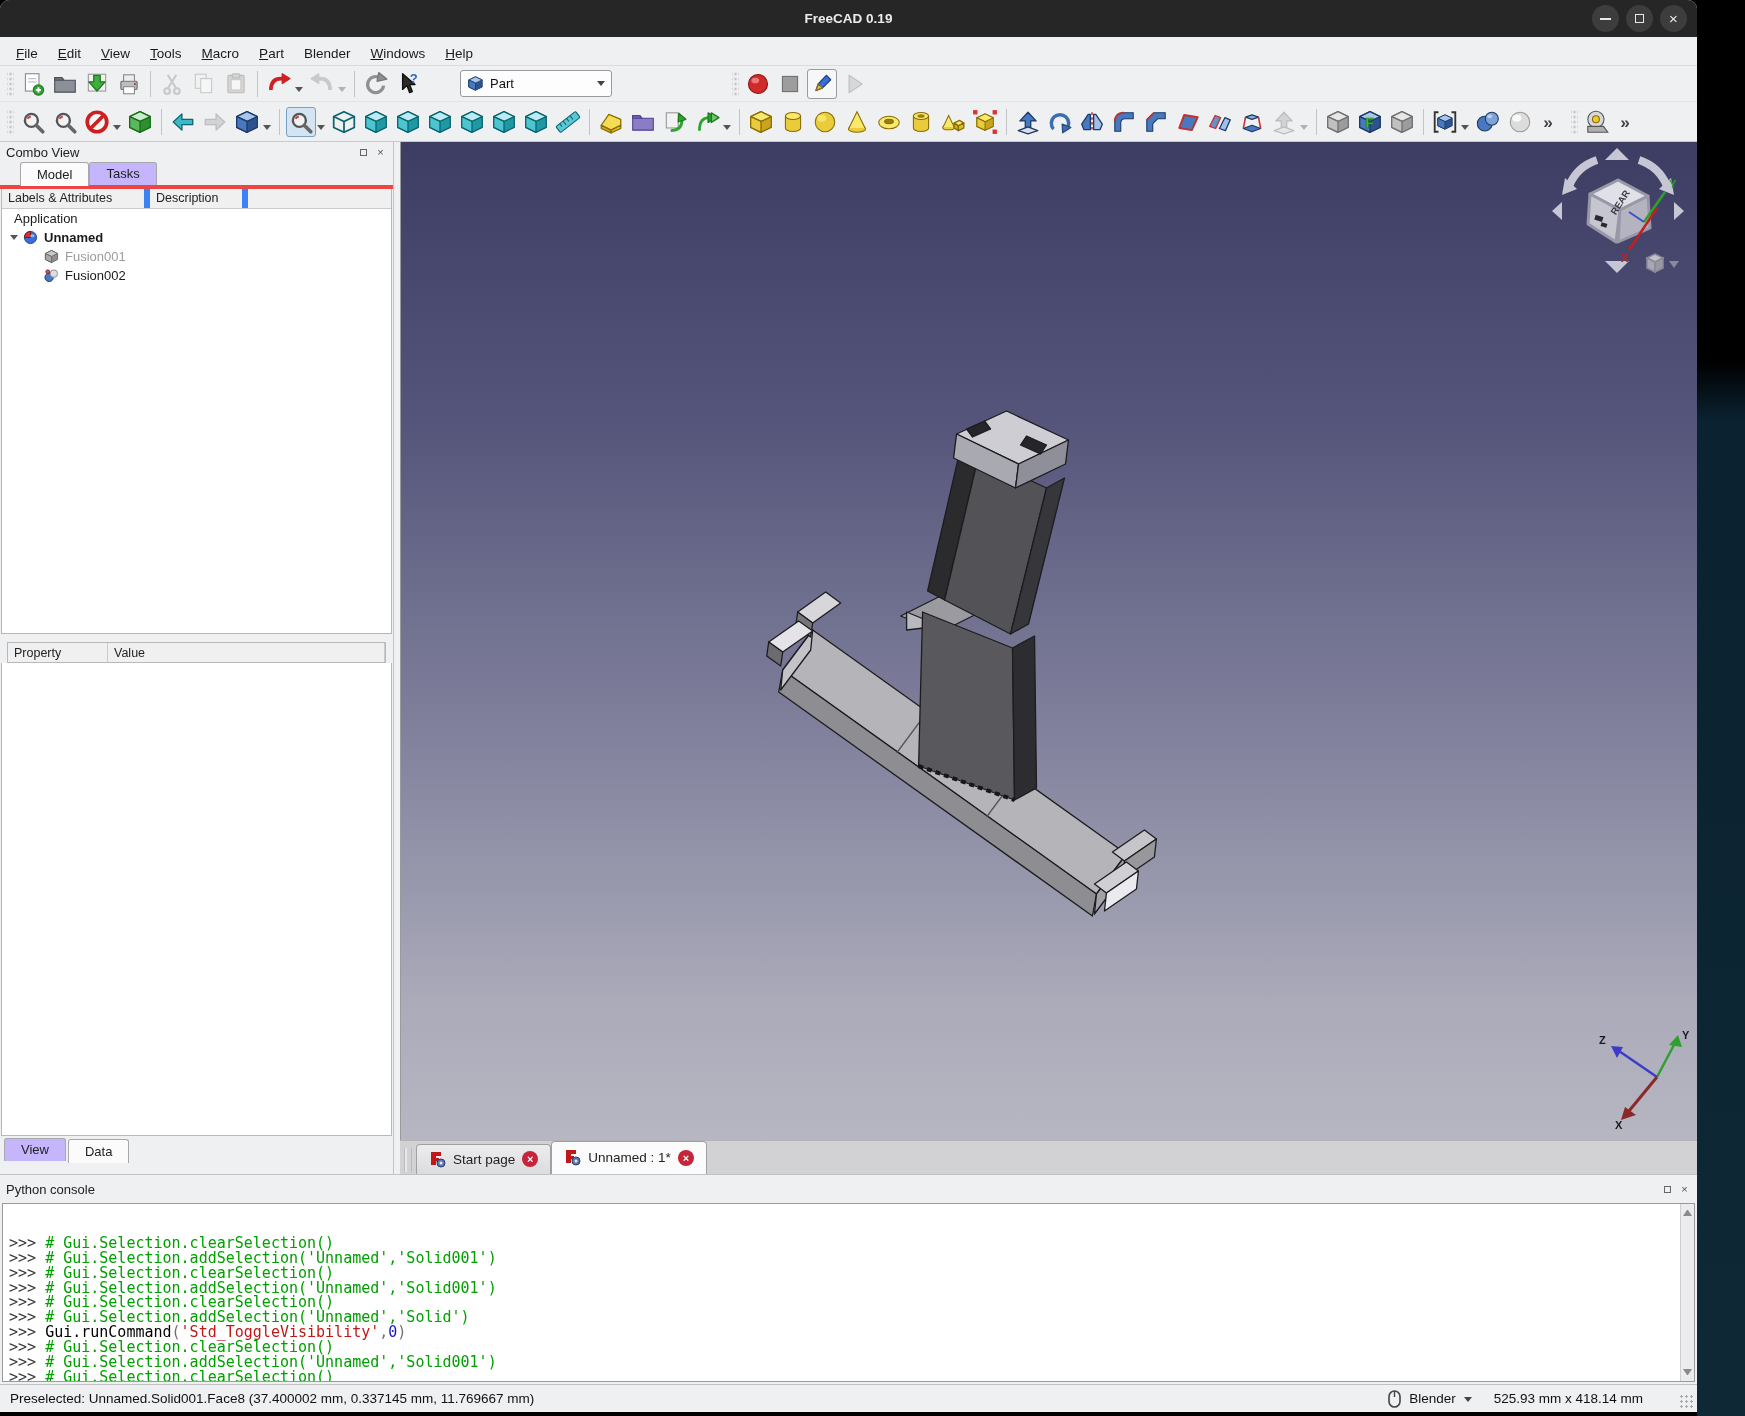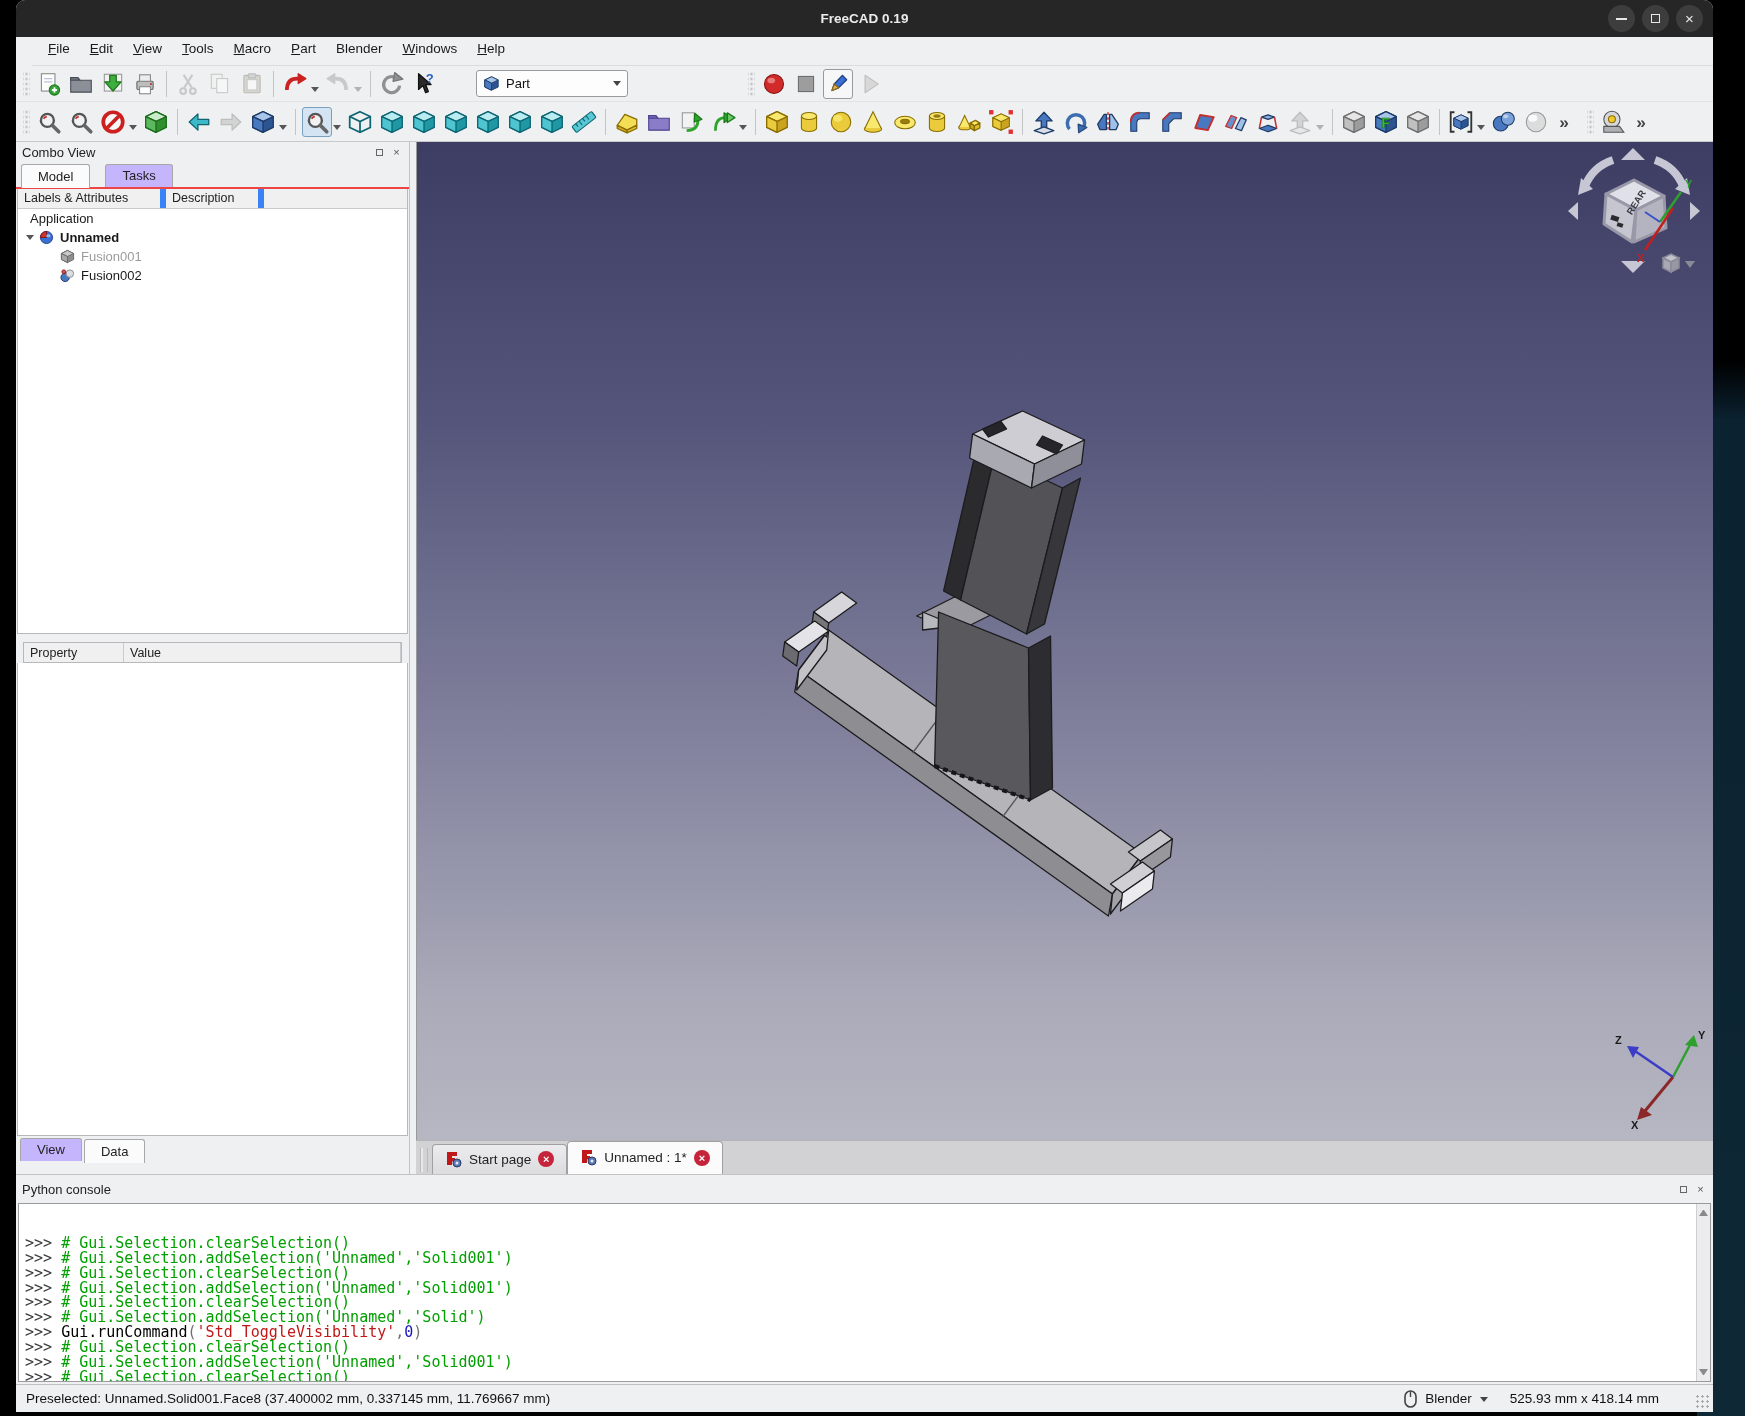--- a/index.html
+++ b/index.html
@@ -1,34 +1,34 @@
 <!DOCTYPE html>
 <html><head>
 <meta charset="utf-8">
 <style>
   html,body{margin:0;padding:0;background:#000;}
   *{box-sizing:border-box;}
   body{font-family:"Liberation Sans", sans-serif;}
   .screen{position:relative;width:1745px;height:1416px;background:#000;overflow:hidden;}
   .right-strip{position:absolute;top:0;right:0;width:48px;height:1416px;
     background:linear-gradient(180deg,#000 0,#000 360px,#0b2230 420px,#0e2836 100%);}
-  .fc-window{position:absolute;left:16px;top:0;width:1697px;height:1412px;background:#eff0f1;
+  .fc-window{position:absolute;left:0;top:0;width:1697px;height:1412px;background:#eff0f1;
     border-radius:9px 9px 0 0;overflow:hidden;display:flex;flex-direction:column;}
 
   
   .titlebar{height:37px;background:#262626;color:#ececec;display:flex;align-items:center;justify-content:center;position:relative;flex:0 0 auto;}
   .title-text{font-size:13.5px;font-weight:bold;}
   .win-controls{position:absolute;right:10px;top:5px;display:flex;gap:7px;}
   .wc{width:27px;height:27px;border-radius:50%;background:#3d3d3d;display:flex;align-items:center;justify-content:center;cursor:default;}
   .wc .bar{width:11px;height:2px;background:#e8e8e8;}
   .wc .box{width:9px;height:9px;border:1.5px solid #e8e8e8;}
   .wc .x{color:#e8e8e8;font-size:15px;line-height:1;margin-top:-1px;}
 
   
-  .menubar{height:29px;background:#eff0f1;display:flex;align-items:flex-start;padding:0 6px;border-bottom:1px solid #dcdcde;flex:0 0 auto;margin-left:16px;}
+  .menubar{height:29px;background:#eff0f1;display:flex;align-items:flex-end;padding:0 6px;border-bottom:1px solid #dcdcde;flex:0 0 auto;}
   .menu-item{padding:4px 10px;font-size:13.5px;color:#1a1a1a;border-radius:3px;}
   .menu-item u{text-decoration:underline;}
 
   
   .toolbar{display:flex;align-items:center;padding:2px 4px;background:#eff0f1;flex:0 0 auto;}
   .tb1{height:36px;border-bottom:1px solid #e3e3e5;}
   .tb2{height:40px;border-bottom:1px solid #c9c9cb;}
   .tbtn{width:30px;height:30px;border:1px solid transparent;background:transparent;padding:1px;margin:0 1px;
     display:flex;align-items:center;justify-content:center;border-radius:3px;position:relative;}
   .tbtn svg{width:26px;height:26px;display:block;}
@@ -46,21 +46,21 @@
   .wb-caret{width:0;height:0;border-left:4px solid transparent;border-right:4px solid transparent;border-top:5px solid #444;}
 
   
   .main{flex:1 1 auto;display:flex;min-height:0;}
   .left-panel{width:394px;flex:0 0 auto;display:flex;flex-direction:column;background:#eff0f1;border-right:1px solid #c3c3c5;}
   .v-splitter{width:6px;flex:0 0 auto;background:#eff0f1;}
   .cv-header{height:20px;display:flex;align-items:center;padding:0 6px;font-size:13px;color:#222;}
   .dock-btns{margin-left:auto;display:flex;gap:4px;align-items:center;}
   .db{width:13px;height:13px;display:flex;align-items:center;justify-content:center;color:#555;font-size:11px;}
   .db .fl{width:7px;height:7px;border:1px solid #666;}
-  .cv-tabs{height:27px;display:flex;align-items:flex-end;padding:0 5px;gap:15px;border-bottom:2px solid #ef4444;}
+  .cv-tabs{height:27px;display:flex;align-items:flex-end;padding:0 20px;gap:0;border-bottom:4px solid #ef4444;}
   .tab{border:1px solid #a8a8aa;border-bottom:none;background:#c4b5fd;padding:3px 16px 4px;font-size:13px;color:#222;border-radius:3px 3px 0 0;}
   .tab.active{background:#fbfbfc;position:relative;top:1px;padding-top:4px;}
   .tree{height:445px;background:#fff;border:1px solid #b8b8ba;border-top:none;margin:0 1px;overflow:hidden;}
   .tree-header{display:flex;height:20px;background:#f0f0f1;border-bottom:1px solid #cacace;font-size:12.5px;color:#222;}
   .tree-header .col{padding:2px 6px;border-right:6px solid #3b82f6;}
   .tree-header .c1{width:148px;}
   .tree-header .c2{width:98px;}
   .tree-row{display:flex;align-items:center;height:19px;font-size:13px;color:#1a1a1a;}
   .tree-row .expander{width:0;height:0;border-left:4px solid transparent;border-right:4px solid transparent;border-top:5px solid #555;margin:0 5px 0 8px;}
   .tree-row svg{width:15px;height:15px;margin-right:6px;flex:0 0 auto;}

